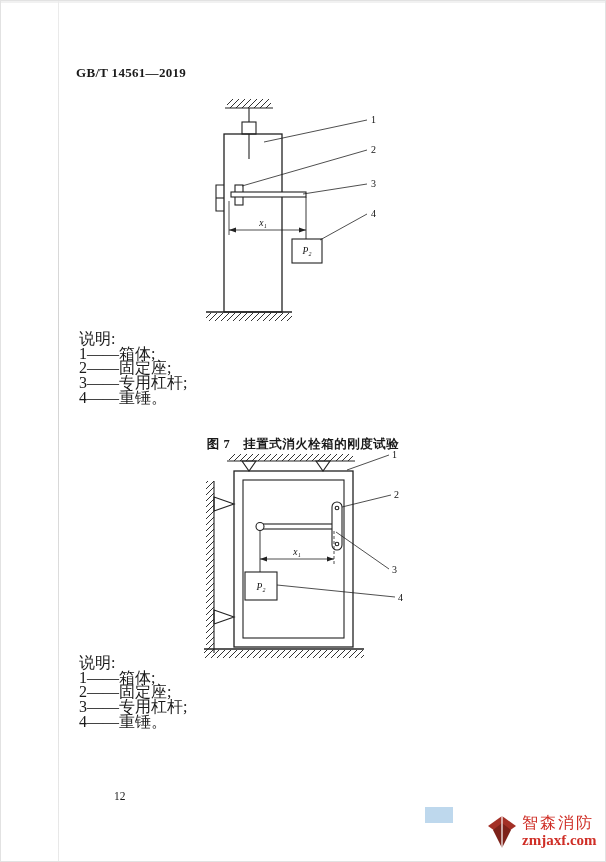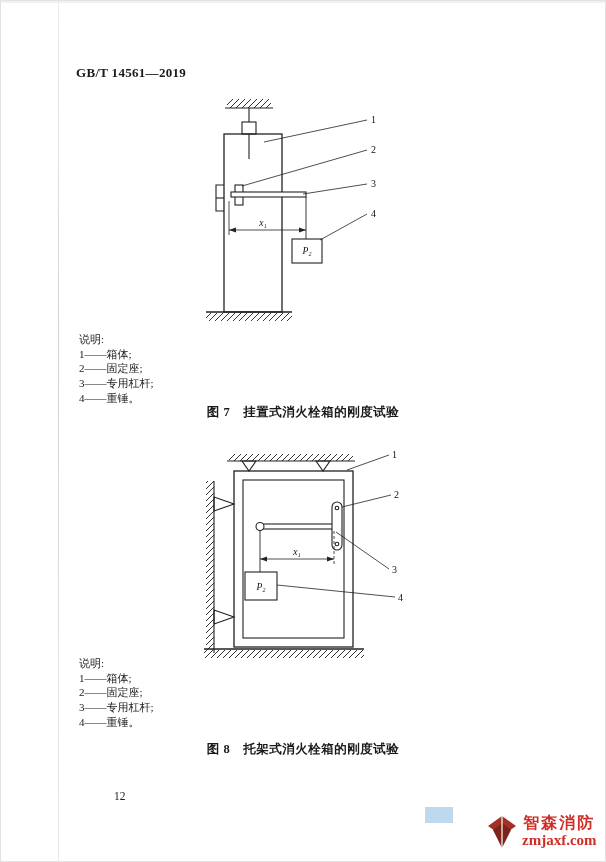--- a/index.html
+++ b/index.html
@@ -9,31 +9,31 @@
     background:#ffffff; border:1px solid #e2e2e2; overflow:hidden;
     font-family:"Liberation Serif","DejaVu Serif",serif; color:#1a1a1a;
   }
   .crease { position:absolute; left:57px; top:0; width:1px; height:100%;
     background:linear-gradient(#ececec,#d2d2d2 40%,#e9e9e9); }
   .topedge { position:absolute; left:0; top:0; width:100%; height:2px; background:#f1f1f1; }
   .header { position:absolute; left:75px; top:64px; font-size:13px; font-weight:bold; letter-spacing:.3px; }
   .fig { position:absolute; }
   .fig7 { left:190px; top:92px; }
   .fig8 { left:195px; top:438px; }
-  .legend { position:absolute; left:78px; font-size:11px; line-height:14.7px; }
+  .legend { position:absolute; left:78px; font-size:16px; line-height:14.7px; }
   .legend7 { top:331px; }
   .legend8 { top:655px; }
   .caption { position:absolute; left:0; width:100%; text-align:center; font-weight:bold; font-size:12.5px; letter-spacing:.5px; }
-  .cap7 { top:403px; }
+  .cap7 { top:435px; }
   .cap8 { top:740px; }
   .pagenum { position:absolute; left:74px; top:789px; font-size:11.5px;margin-left:39px; }
   .bluebox { position:absolute; left:424px; top:806px; width:28px; height:16px; background:#bed8ed; }
   .watermark { position:absolute; left:486px; top:813px; display:flex; align-items:center; gap:5px; }
   .wm-text { display:flex; flex-direction:column; line-height:1.15; }
-  .wm-brand { font-size:16px; font-weight:bold; letter-spacing:2px; color:#cf2e26;text-align:center; }
+  .wm-brand { font-size:16px; font-weight:normal; letter-spacing:2px; color:#cf2e26; }
   .wm-site  { font-size:15px; font-weight:bold; color:#cf2e26; }
   svg text { font-family:"Liberation Serif","DejaVu Serif",serif; }
 </style>
 </head>
 <body>
 
 <div class="page">
   <div class="topedge"></div>
   <div class="crease"></div>
 
@@ -137,21 +137,20 @@
     </g>
   </svg>
 
   <div class="legend legend8">
     <div>说明:</div>
     <div>1——箱体;</div>
     <div>2——固定座;</div>
     <div>3——专用杠杆;</div>
     <div>4——重锤。</div>
   </div>
-  <div class="caption cap8">图 8　托架式消火栓箱的刚度试验</div>
 
   <div class="pagenum">12</div>
 
   <div class="bluebox"></div>
 
   <div class="watermark">
     <svg width="30" height="34" viewBox="0 0 30 34">
       <path d="M15,1 L29,11 L15,21 L1,11 Z" fill="#a33026"></path>
       <path d="M15,8 L24,15 L15,33 L6,15 Z" fill="#7d221a"></path>
       <path d="M15,1 L15,33" stroke="#ffffff" stroke-width="1.2" fill="none"></path>

